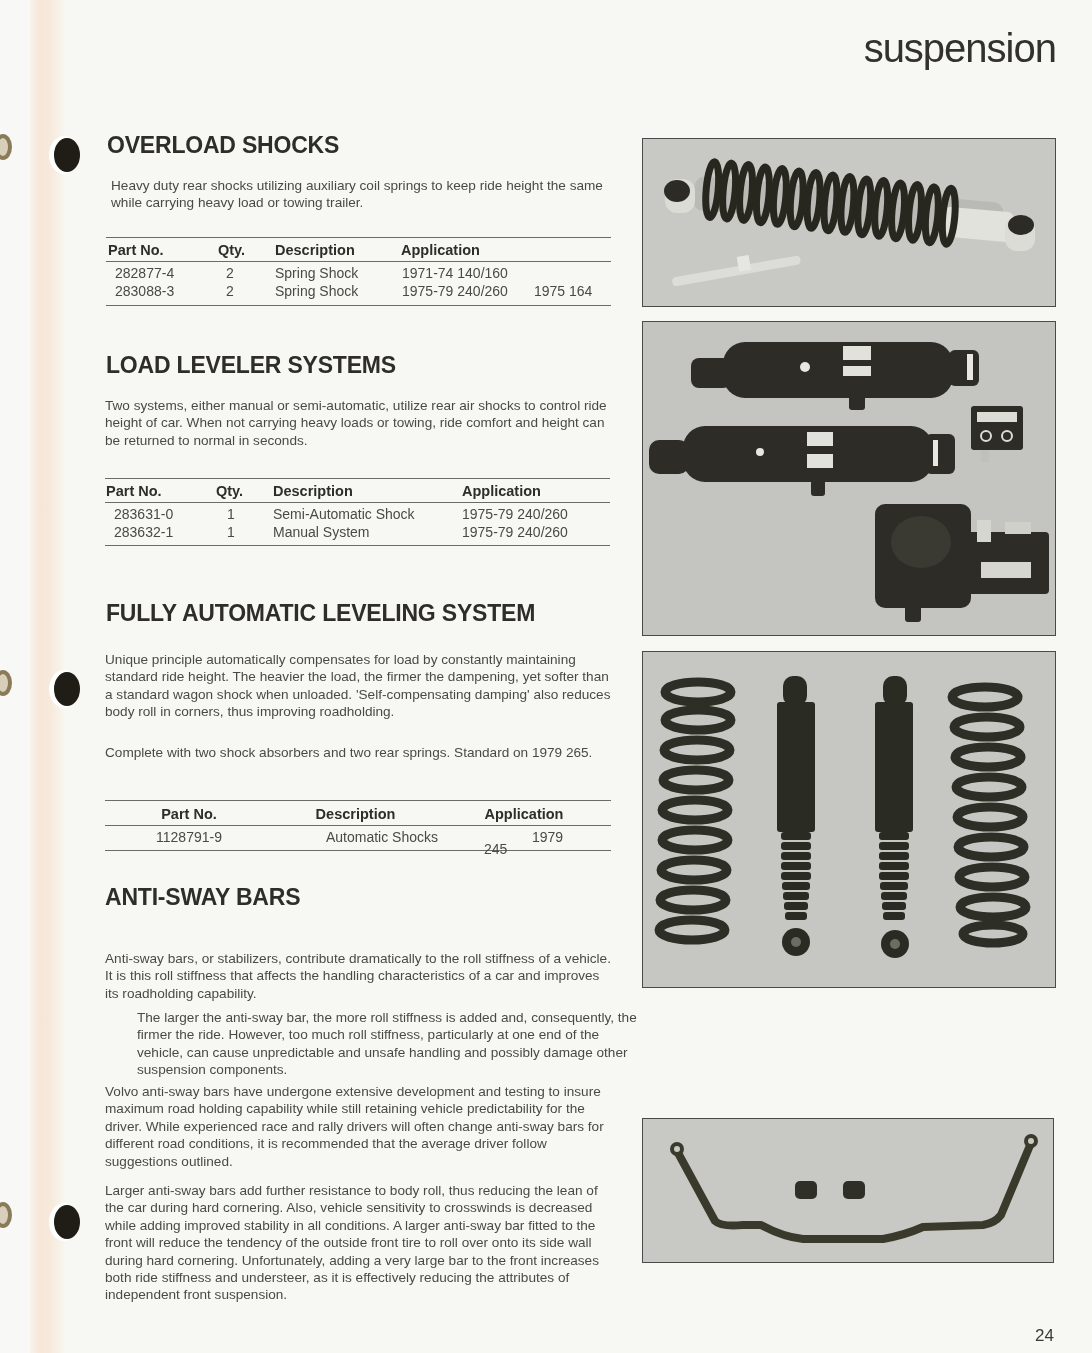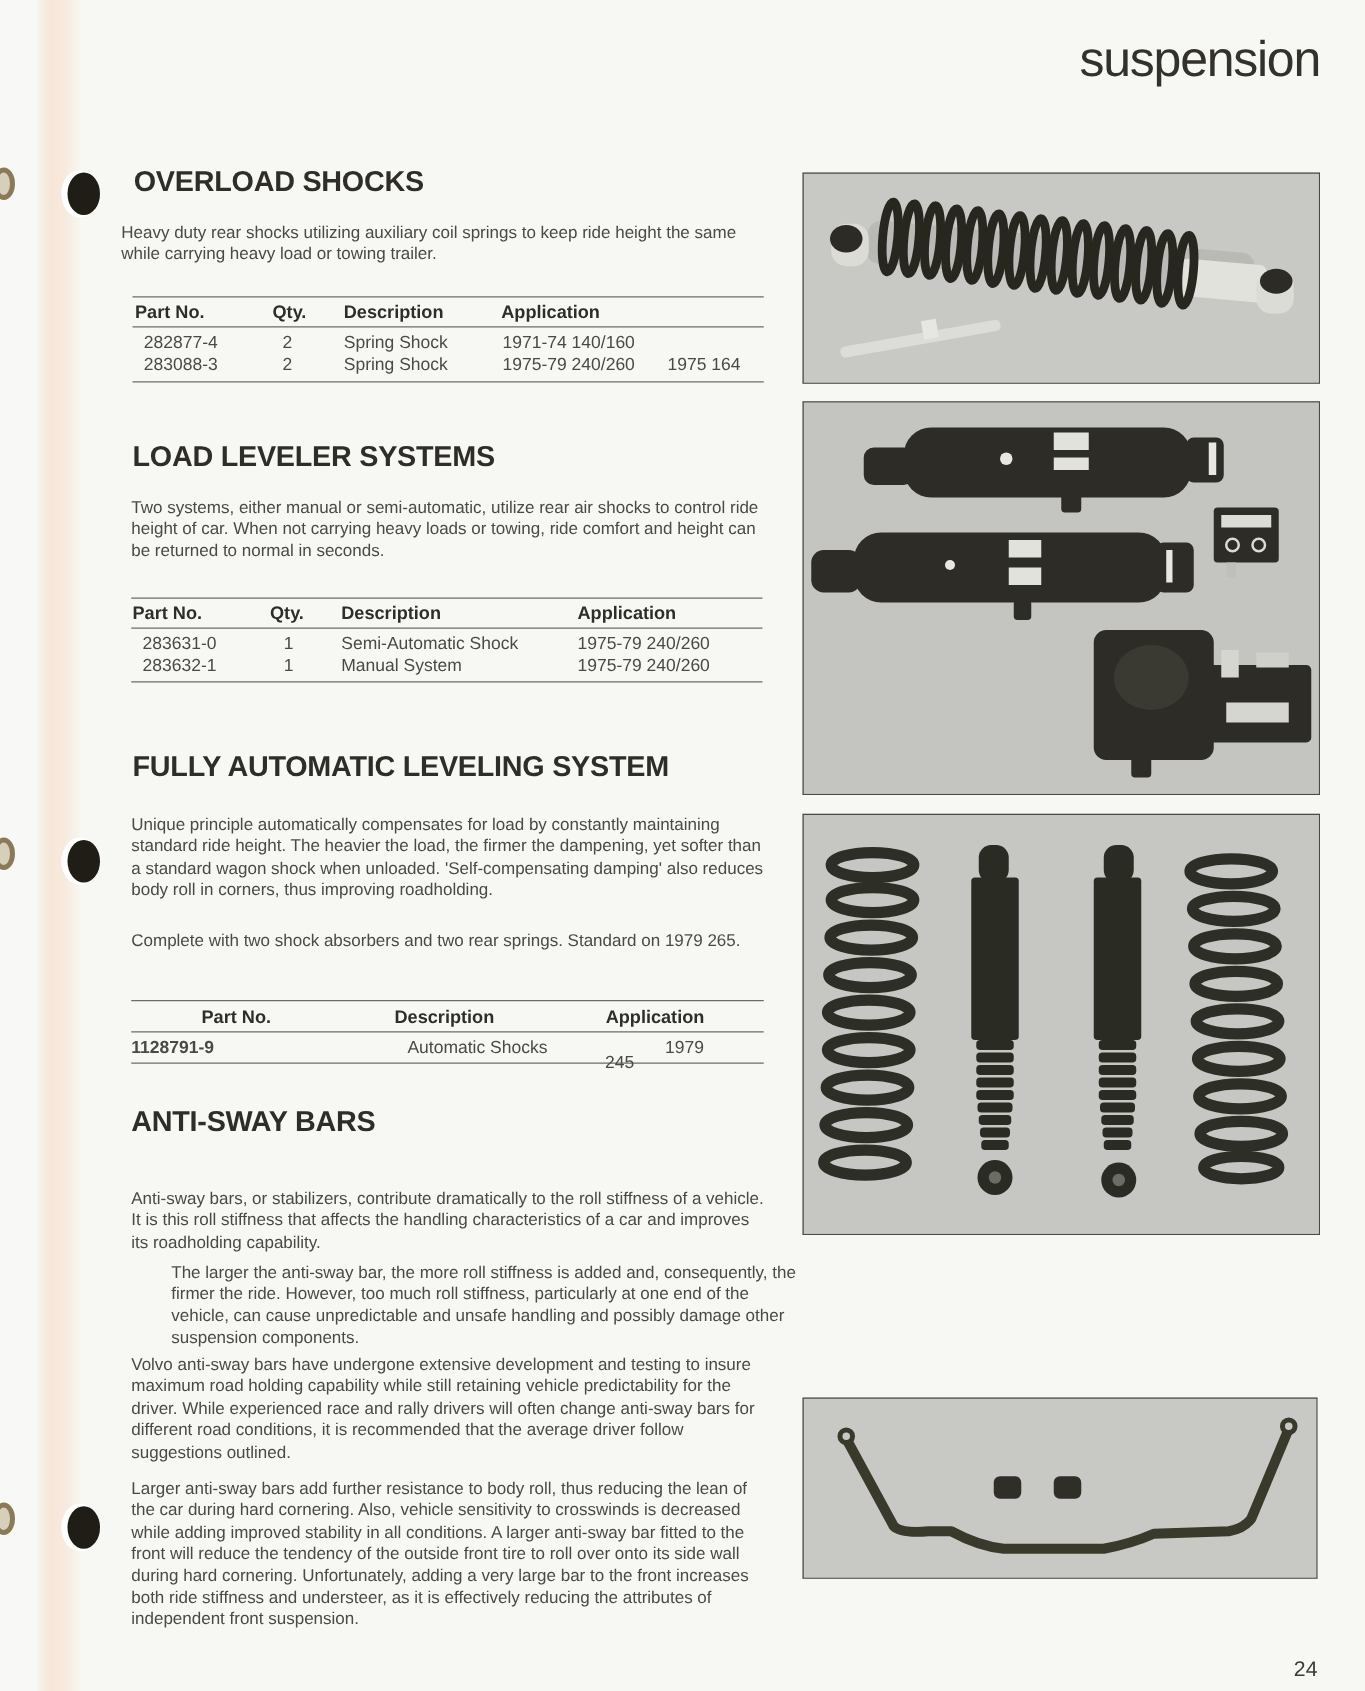--- a/index.html
+++ b/index.html
@@ -70,21 +70,21 @@
 <div class="hole" style="left:54px; top:138px;"></div>
 <div class="hole-edge" style="top:134px;"></div>
 <div class="hole" style="left:54px; top:672px;"></div>
 <div class="hole-edge" style="top:670px;"></div>
 <div class="hole" style="left:54px; top:1205px;"></div>
 <div class="hole-edge" style="top:1202px;"></div>
 
 <div class="page-heading">suspension</div>
 
 <div class="section-title" style="top:132px;">OVERLOAD SHOCKS</div>
-<div class="para" style="top:177px; left:97px; width:500px;">Heavy duty rear shocks utilizing auxiliary coil springs to keep ride height the same while carrying heavy load or towing trailer.</div>
+<div class="para" style="top:177px; left:111px; width:500px;">Heavy duty rear shocks utilizing auxiliary coil springs to keep ride height the same while carrying heavy load or towing trailer.</div>
 
 <div class="parts-table" style="top:237px; height:69px;">
   <div class="thead">
     <span class="cell" style="width:112px; padding-left:2px;">Part No.</span>
     <span class="cell" style="width:57px;">Qty.</span>
     <span class="cell" style="width:126px;">Description</span>
     <span class="cell">Application</span>
   </div>
   <div class="tbody">
     <div class="trow">
@@ -135,21 +135,21 @@
 <div class="para" style="top:744px; width:500px;">Complete with two shock absorbers and two rear springs. Standard on 1979 265.</div>
 
 <div class="parts-table" style="top:800px; height:51px; left:105px; width:506px;">
   <div class="thead" style="height:25px;">
     <span class="cell" style="width:168px; text-align:center;">Part No.</span>
     <span class="cell" style="width:165px; text-align:center;">Description</span>
     <span class="cell" style="width:172px; text-align:center;">Application</span>
   </div>
   <div class="tbody" style="padding:2px 0;">
     <div class="trow">
-      <span class="cell" style="width:168px; text-align:left;font-weight:bold;">1128791-9</span>
+      <span class="cell" style="width:168px; text-align:center;">1128791-9</span>
       <span class="cell" style="width:165px; text-align:right;">Automatic Shocks</span>
       <span class="cell" style="width:48px; padding-left:46px; box-sizing:content-box;margin-top:24px;">245</span>
       <span class="cell">1979</span>
     </div>
   </div>
 </div>
 
 <div class="section-title" style="top:884px; left:105px;">ANTI-SWAY BARS</div>
 <div class="para" style="top:950px; width:508px;">Anti-sway bars, or stabilizers, contribute dramatically to the roll stiffness of a vehicle. It is this roll stiffness that affects the handling characteristics of a car and improves its roadholding capability.</div>
 <div class="para" style="top:1009px; width:500px;margin-left:32px;">The larger the anti-sway bar, the more roll stiffness is added and, consequently, the firmer the ride. However, too much roll stiffness, particularly at one end of the vehicle, can cause unpredictable and unsafe handling and possibly damage other suspension components.</div>

